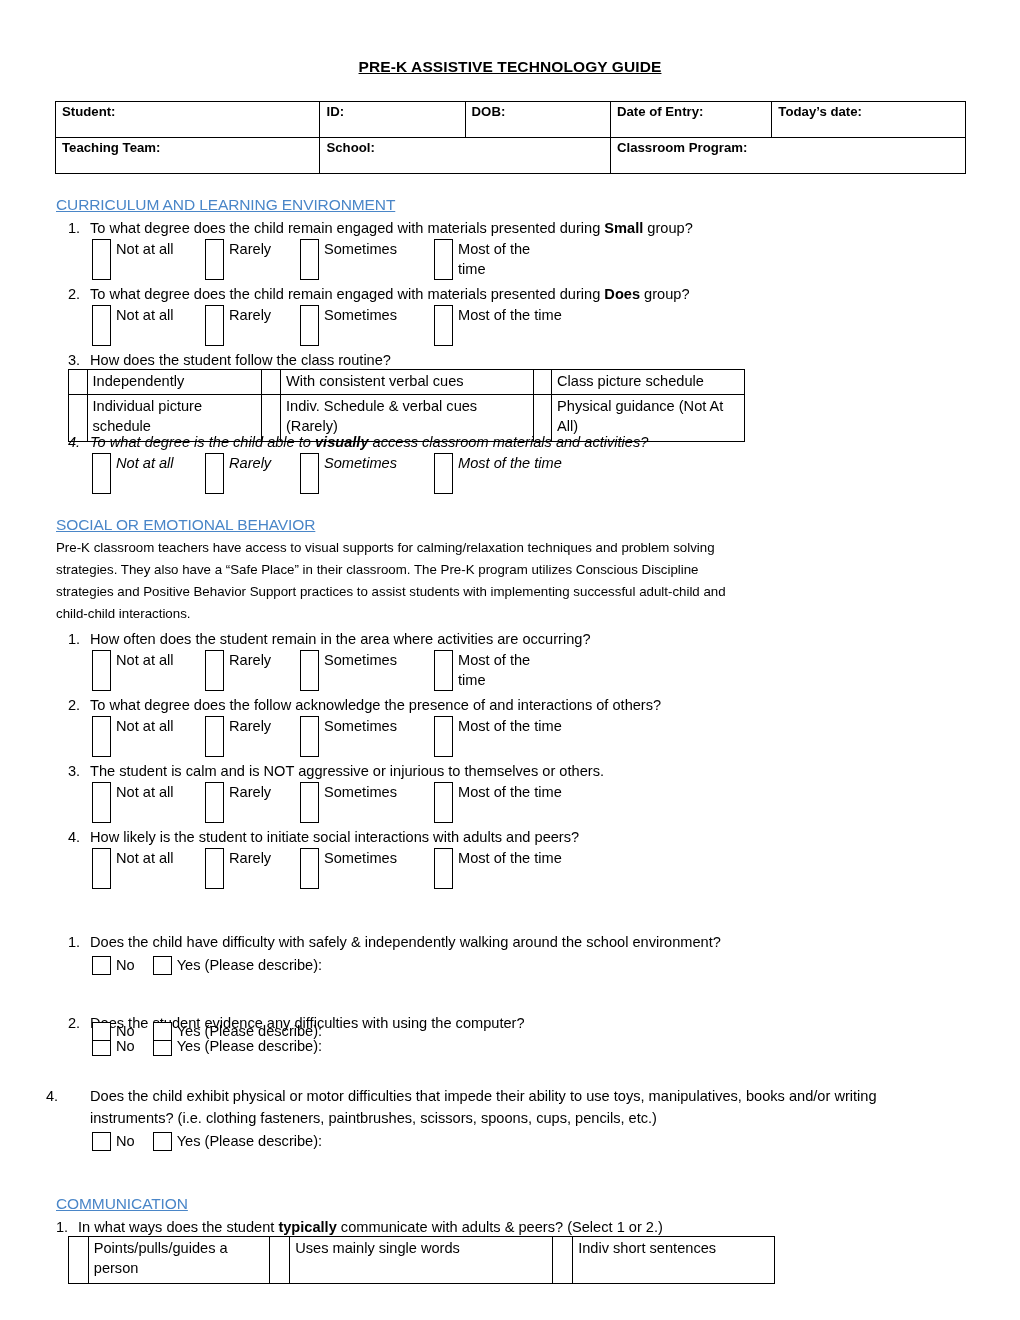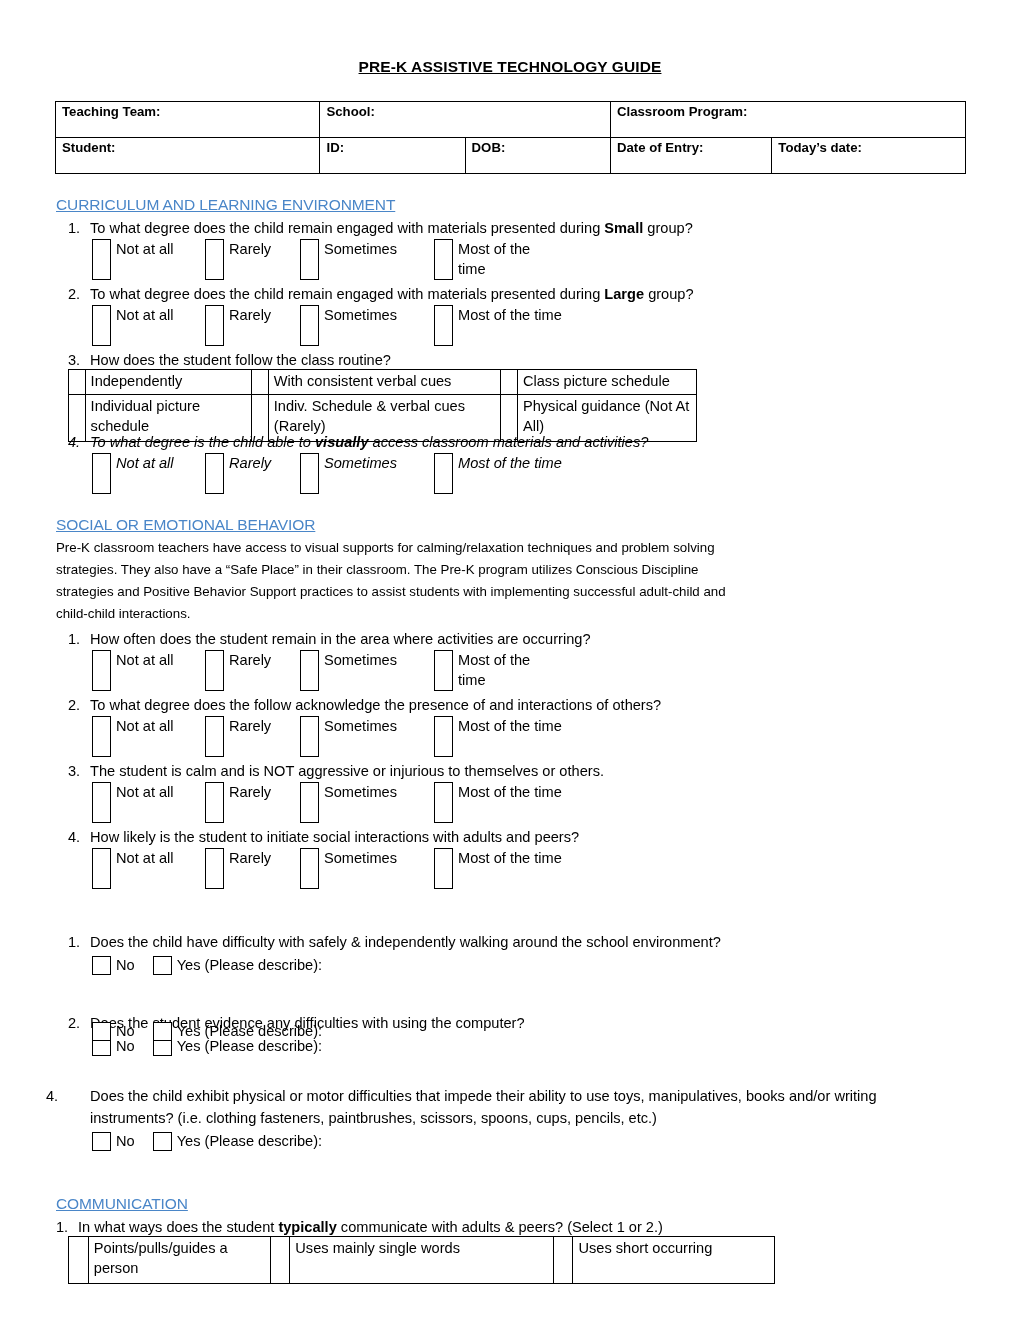--- a/index.html
+++ b/index.html
@@ -168,31 +168,31 @@
 </head>
 <body>
 
 <div class="page">
 
   <div class="doc-title">PRE-K ASSISTIVE TECHNOLOGY GUIDE</div>
 
   <table class="info-table">
     <tbody>
         <tr>
-      <td style="width:228px">Teaching Team:</td>
-      <td colspan="2" style="width:302px">School:</td>
-      <td colspan="2">Classroom Program:</td>
-    </tr>
-    <tr>
       <td style="width:274px">Student:</td>
       <td style="width:138px">ID:</td>
       <td style="width:137px">DOB:</td>
       <td style="width:164px">Date of Entry:</td>
       <td style="width:198px">Today’s date:</td>
     </tr>
+    <tr>
+      <td style="width:228px">Teaching Team:</td>
+      <td colspan="2" style="width:302px">School:</td>
+      <td colspan="2">Classroom Program:</td>
+    </tr>
   </tbody>
     </table>
 
   <div class="section-head" style="left:56px; top:196px;">CURRICULUM AND LEARNING ENVIRONMENT</div>
 
   <div class="qblock body-text" style="left:68px; top:217px;">
     <div class="qline">
       <span class="qnum">1.</span><span>To what degree does the child remain engaged with materials presented during </span><b class="em">Small</b><span> group?</span>
     </div>
     <div class="opt-row" style="margin-left:24px;">
@@ -206,21 +206,21 @@
         <span class="cb-tall"></span><span class="opt-label nowrap">Sometimes</span>
       </div>
       <div class="opt" style="left:342px;">
         <span class="cb-tall"></span><span class="opt-label" style="width:76px;">Most of the time</span>
       </div>
     </div>
   </div>
 
   <div class="qblock body-text" style="left:68px; top:283px;">
     <div class="qline">
-      <span class="qnum">2.</span><span>To what degree does the child remain engaged with materials presented during </span><b class="em">Large</b><span> group?</span>
+      <span class="qnum">2.</span><span>To what degree does the child remain engaged with materials presented during </span><b class="em">Does</b><span> group?</span>
     </div>
     <div class="opt-row" style="margin-left:24px;">
       <div class="opt" style="left:0px;">
         <span class="cb-tall"></span><span class="opt-label" style="width:62px;">Not at all</span>
       </div>
       <div class="opt" style="left:113px;">
         <span class="cb-tall"></span><span class="opt-label nowrap">Rarely</span>
       </div>
       <div class="opt" style="left:208px;">
         <span class="cb-tall"></span><span class="opt-label nowrap">Sometimes</span>
@@ -230,21 +230,21 @@
       </div>
     </div>
   </div>
 
   <div class="qblock body-text" style="left:68px; top:349px;">
     <div class="qline">
       <span class="qnum">3.</span><span>How does the student follow the class routine?</span>
     </div>
   </div>
 
-  <table class="choice-table" style="left:68px; top:369px; width:629px;">
+  <table class="choice-table" style="left:68px; top:369px; width:677px;">
     <tbody>
         <tr>
       <td class="cbcell"></td>
       <td style="width:175px; height:20px;">Independently</td>
       <td class="cbcell"></td>
       <td style="width:267px;">With consistent verbal cues</td>
       <td class="cbcell"></td>
       <td style="width:200px;margin-top:14px;">Class picture schedule</td>
     </tr>
     <tr>
@@ -405,18 +405,18 @@
   </div>
 
   <table class="choice-table" style="left:68px; top:1236px; width:707px;">
     <tbody>
         <tr>
       <td class="cbcell"></td>
       <td style="width:175px; height:42px;">Points/pulls/guides a person</td>
       <td class="cbcell"></td>
       <td style="width:267px;">Uses mainly single words</td>
       <td class="cbcell"></td>
-      <td style="width:200px;">Uses short occurring</td>
+      <td style="width:200px;">Indiv short sentences</td>
     </tr>
   </tbody>
     </table>
 
 </div>
 
 </body></html>

